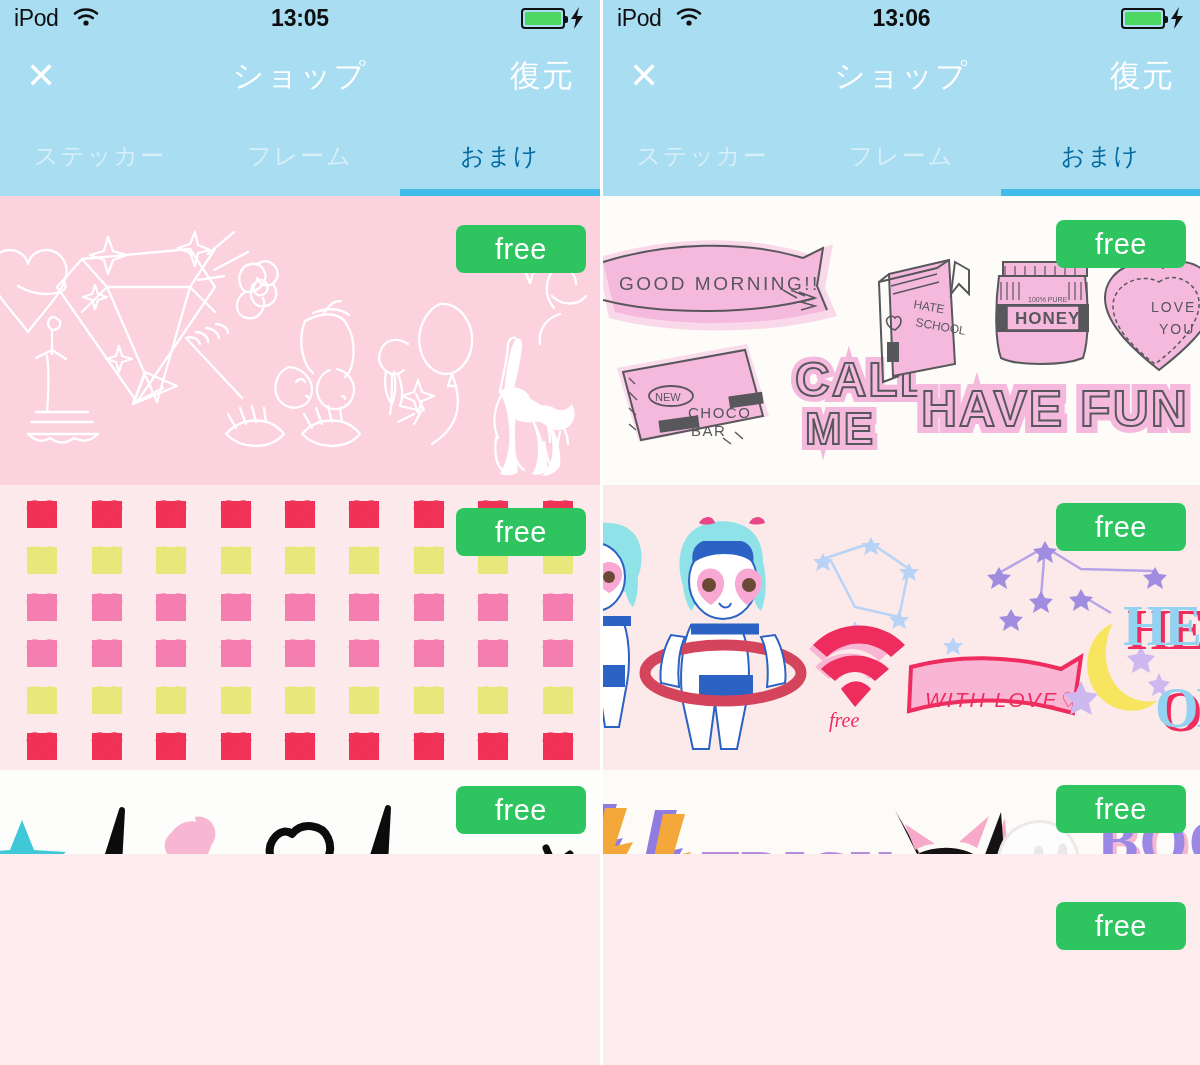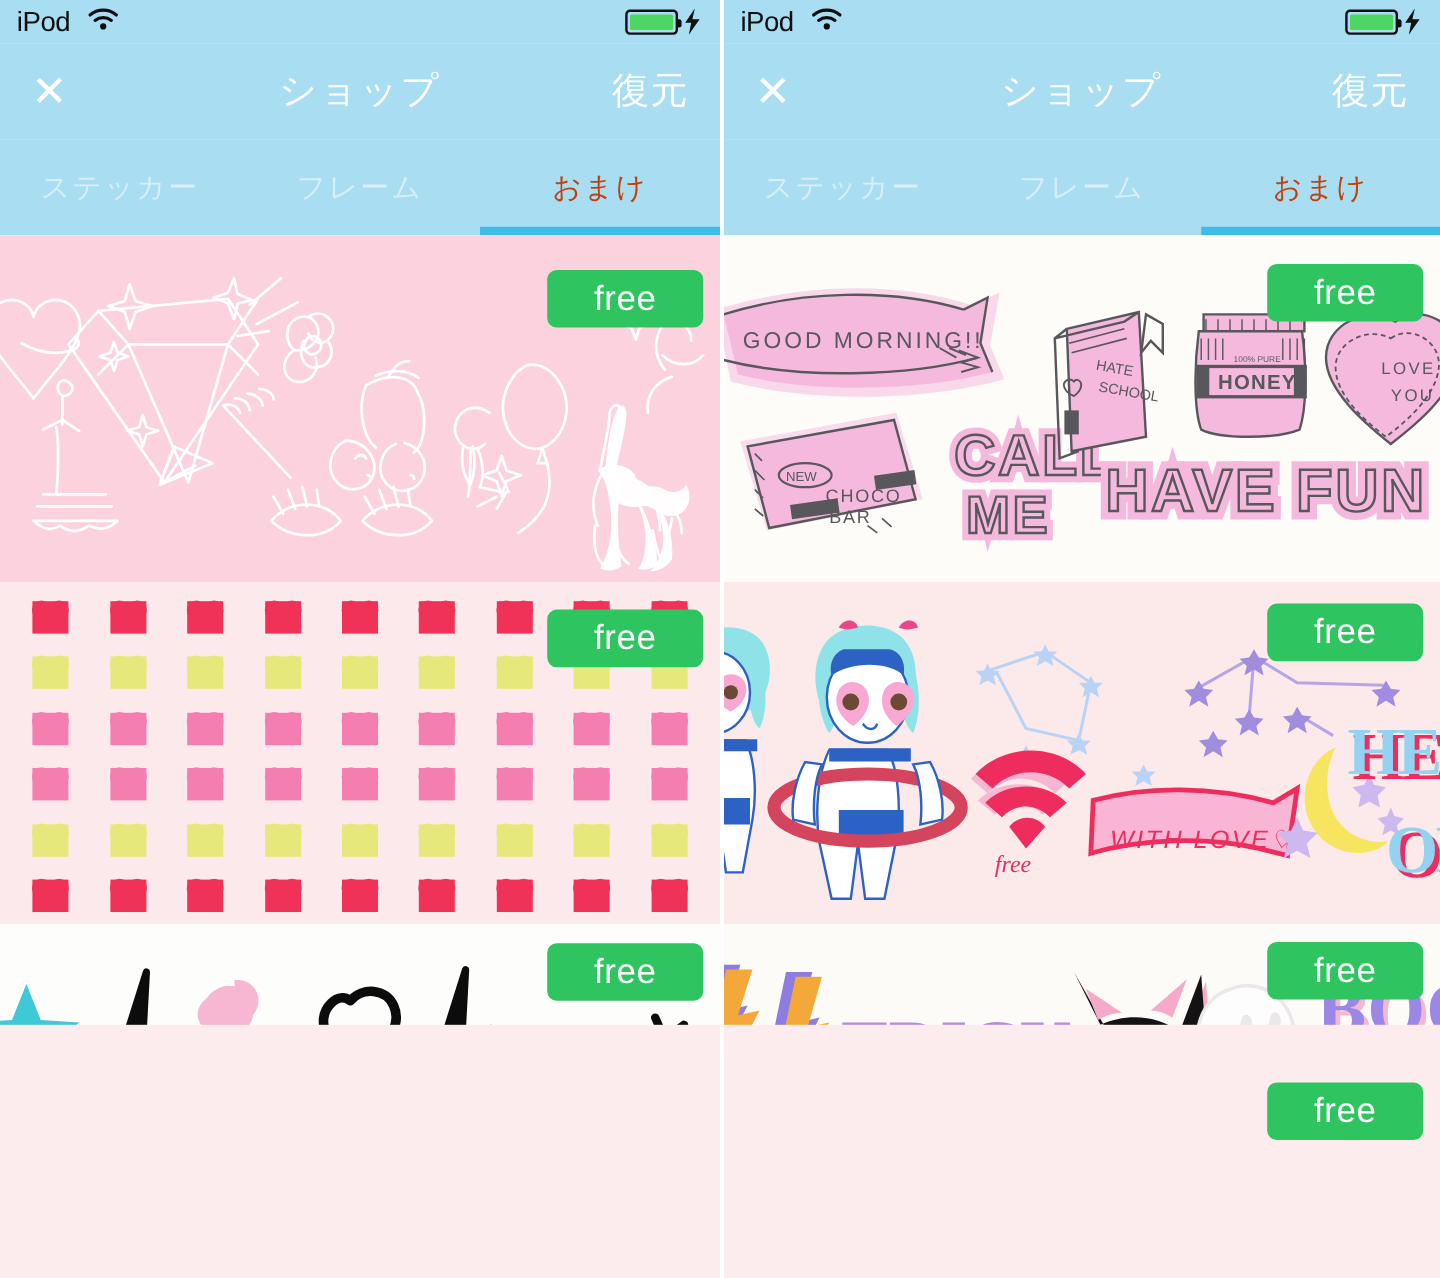--- a/index.html
+++ b/index.html
@@ -31,21 +31,21 @@
   .nav-title { position:absolute; left:0; right:0; text-align:center; font-size:31px;
                color:#fff; letter-spacing:2px; pointer-events:none; }
   .nav-restore { margin-left:auto; font-size:31px; color:#fff; letter-spacing:1px;
                  cursor:pointer;font-family:Liberation Serif, serif; }
 
   
   .tabs { height:80px; background:#a9ddf1; display:flex; position:relative; }
   .tab { flex:1; display:flex; align-items:center; justify-content:center;
          font-size:24px; color:rgba(255,255,255,.52); letter-spacing:2px; cursor:pointer;
          position:relative; }
-  .tab.active { color:#c2410c; }
+  .tab.active { color:#0369a1; }
   .tab.active::after { content:""; position:absolute; bottom:0; left:0; right:0; height:7px;
                        background:#3fbde8; }
 
   
   .packs { position:absolute; top:196px; left:0; right:0; bottom:0; overflow:hidden; }
   .pack { position:relative; width:100%; overflow:hidden; }
   .pack .art { position:absolute; inset:0; }
   .free-btn { position:absolute; right:14px; background:#2ec45f; color:#fff;
               border-radius:8px; font-size:29px; display:flex; align-items:center;
               justify-content:center; width:130px; height:48px; cursor:pointer; z-index:9;
@@ -76,20 +76,21 @@
       <div class="sb-left">
         <span class="sb-carrier">iPod</span>
         <span>
           <svg width="26" height="19" viewBox="0 0 26 19">
               <path d="M2 6.5A17 17 0 0 1 24 6.5" stroke="#0e0f10" stroke-width="2.6" fill="none" stroke-linecap="round"></path>
               <path d="M6.2 11A11 11 0 0 1 19.8 11" stroke="#0e0f10" stroke-width="2.6" fill="none" stroke-linecap="round"></path>
               <circle cx="13" cy="16" r="2.6" fill="#0e0f10"></circle>
             </svg>
         </span>
       </div>
+      <div class="sb-time">13:05</div>
       <div class="sb-right">
         <span class="batt">
             <i></i>
           </span>
         <svg width="18" height="24" viewBox="0 0 18 24">
             <path d="M11 1 3 13h5l-2 10 9-13H9z" fill="#101112"></path>
           </svg>
       </div>
     </div>
 
@@ -263,20 +264,21 @@
       <div class="sb-left">
         <span class="sb-carrier">iPod</span>
         <span>
           <svg width="26" height="19" viewBox="0 0 26 19">
               <path d="M2 6.5A17 17 0 0 1 24 6.5" stroke="#0e0f10" stroke-width="2.6" fill="none" stroke-linecap="round"></path>
               <path d="M6.2 11A11 11 0 0 1 19.8 11" stroke="#0e0f10" stroke-width="2.6" fill="none" stroke-linecap="round"></path>
               <circle cx="13" cy="16" r="2.6" fill="#0e0f10"></circle>
             </svg>
         </span>
       </div>
+      <div class="sb-time">13:06</div>
       <div class="sb-right">
         <span class="batt">
             <i></i>
           </span>
         <svg width="18" height="24" viewBox="0 0 18 24">
             <path d="M11 1 3 13h5l-2 10 9-13H9z" fill="#101112"></path>
           </svg>
       </div>
     </div>
 

